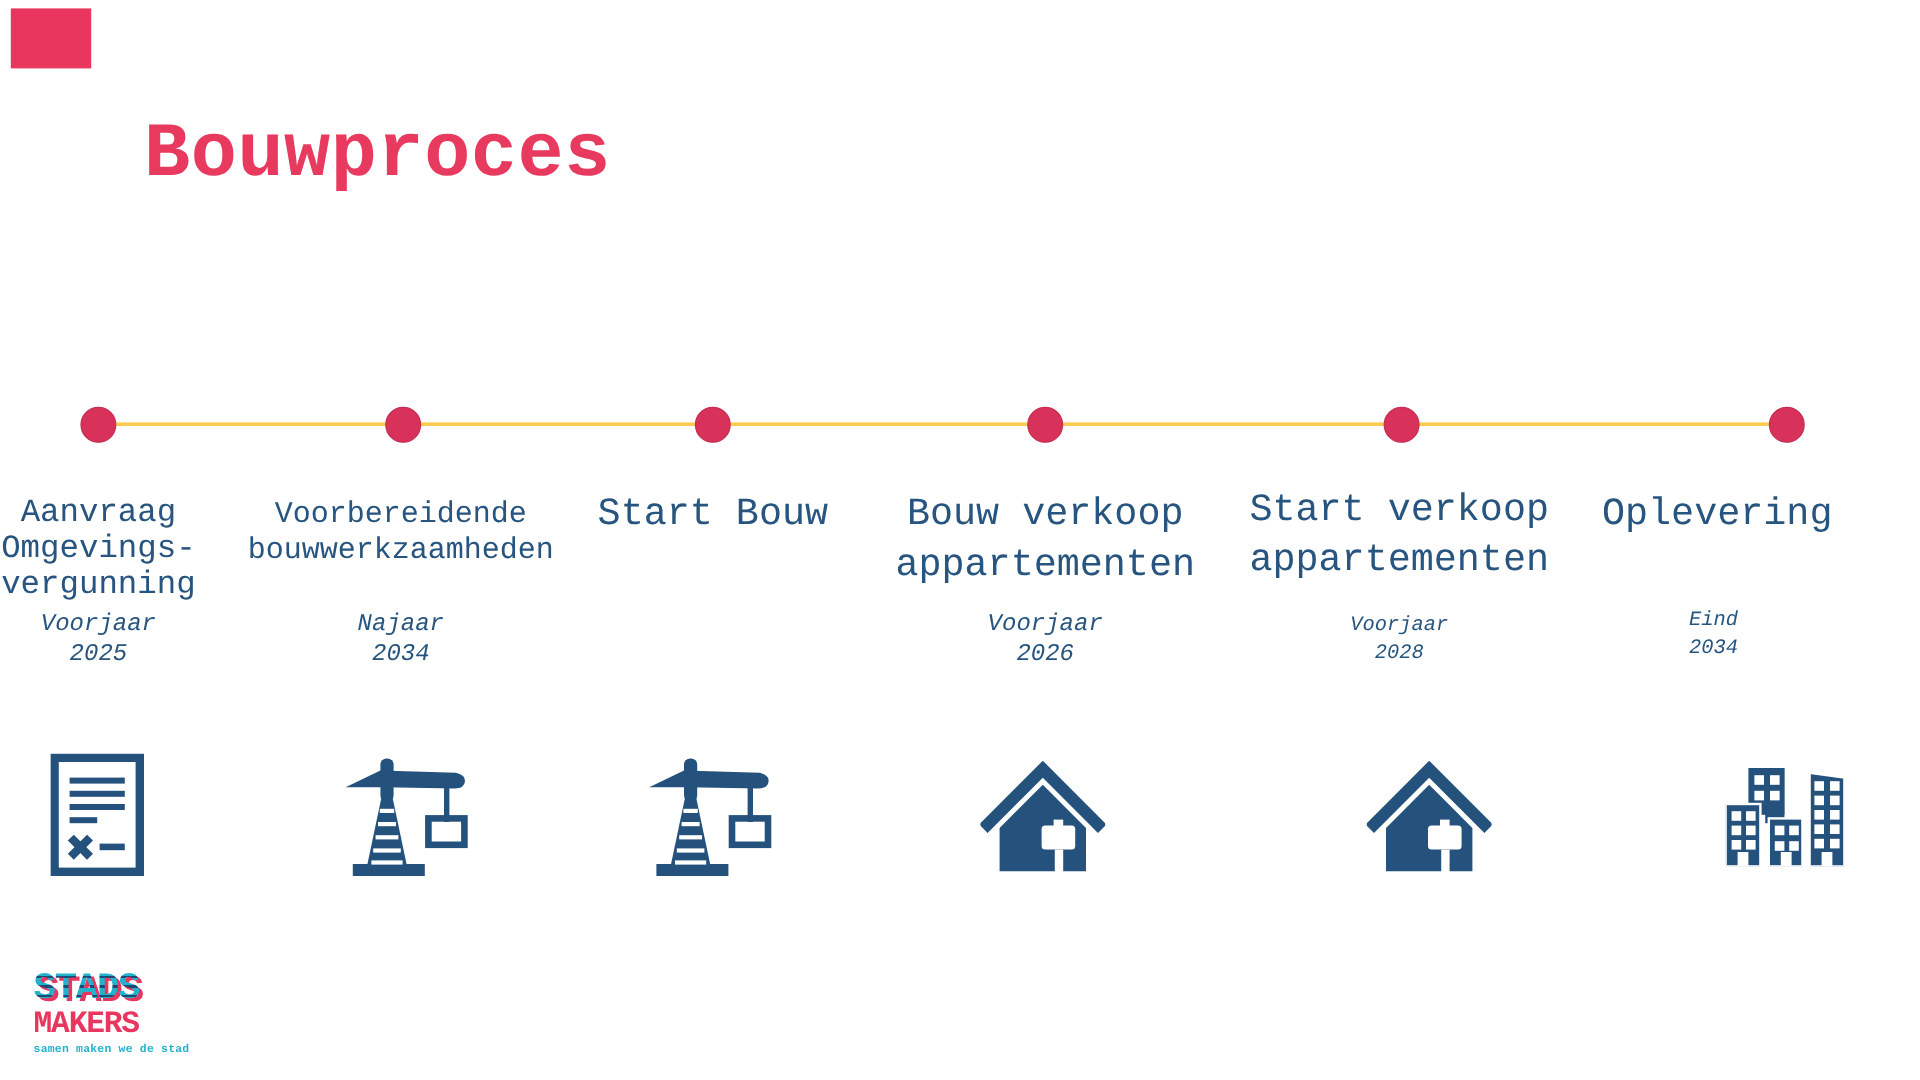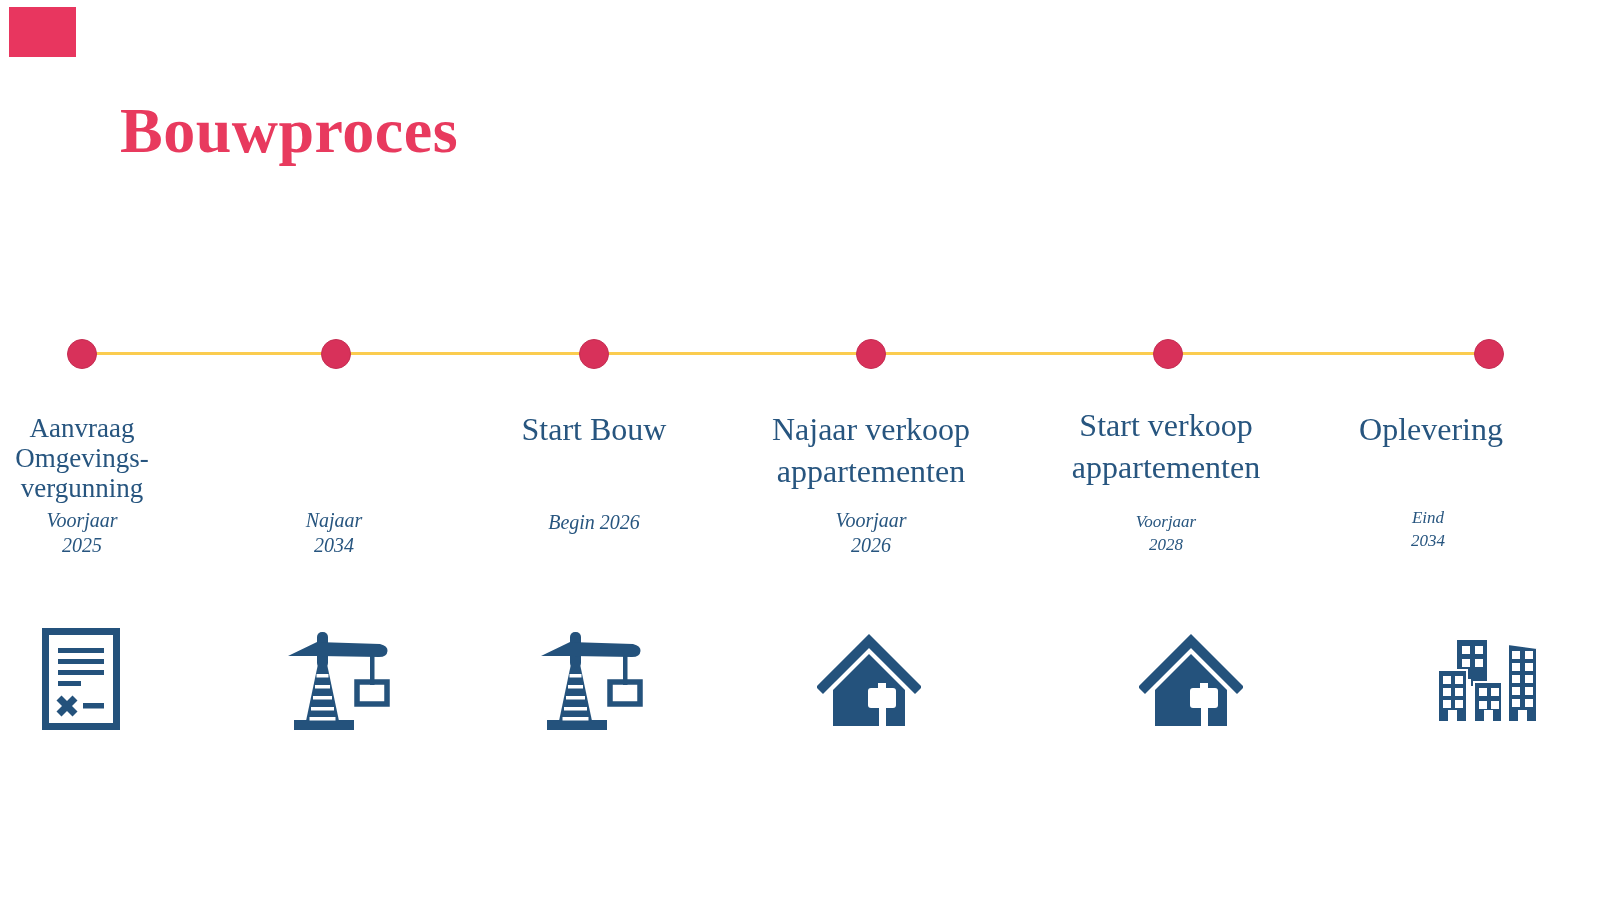--- a/index.html
+++ b/index.html
@@ -1,18 +1,18 @@
 <!DOCTYPE html>
 <html><head>
 <meta charset="utf-8">
 <style>
   html,body{margin:0;padding:0;background:#fff;}
   .slide{
     position:relative;width:1600px;height:888px;background:#ffffff;
-    overflow:hidden;font-family:Liberation Serif, serif;
+    overflow:hidden;font-family:Liberation Mono, monospace;
   }
   .corner-block{
     position:absolute;left:9px;top:7px;width:67px;height:50px;background:#E8365F;
   }
   .page-title{
     position:absolute;left:120px;top:94px;
     font-size:64px;font-weight:bold;color:#E83A5E;letter-spacing:0.5px;
     white-space:nowrap;
   }
   .tl-line{
@@ -73,32 +73,33 @@
   <div class="dot" style="left:67px"></div>
   <div class="dot" style="left:321px"></div>
   <div class="dot" style="left:579px"></div>
   <div class="dot" style="left:856px"></div>
   <div class="dot" style="left:1153px"></div>
   <div class="dot" style="left:1474px"></div>
 
   <div class="mtitle t-a" style="left:-88px;top:413px">Aanvraag
 Omgevings-
 vergunning</div>
+  <div class="mtitle t-b" style="left:164px;top:414px">Voorbereidende
+bouwwerkzaamheden</div>
   <div class="mtitle t-c" style="left:424px;top:408px">Start Bouw</div>
-  <div class="mtitle t-c" style="left:701px;top:408px">Najaar verkoop
+  <div class="mtitle t-c" style="left:701px;top:408px">Bouw verkoop
 appartementen</div>
   <div class="mtitle t-c" style="left:996px;top:404px">Start verkoop
 appartementen</div>
   <div class="mtitle t-c" style="left:1261px;top:408px">Oplevering</div>
 
   <div class="mdate" style="left:-88px;top:508px">Voorjaar
 2025</div>
   <div class="mdate" style="left:164px;top:508px">Najaar
 2034</div>
-  <div class="mdate" style="left:424px;top:510px">Begin 2026</div>
   <div class="mdate" style="left:701px;top:508px">Voorjaar
 2026</div>
   <div class="mdate small" style="left:996px;top:510px">Voorjaar
 2028</div>
   <div class="mdate small" style="left:1258px;top:506px">Eind
 2034</div>
 
   <svg class="micon" style="left:42px;top:628px" width="78" height="102" viewBox="0 0 78 102">
     <rect x="3.5" y="3.5" width="71" height="95" fill="none" stroke="#24527C" stroke-width="7"></rect>
     <rect x="16" y="20" width="46" height="5" fill="#24527C"></rect>
@@ -204,14 +205,22 @@
     <rect x="36" y="42" width="28" height="40" fill="#24527C" stroke="#ffffff" stroke-width="2"></rect>
     <g fill="#ffffff">
       <rect x="41" y="48" width="8" height="8"></rect>
         <rect x="53" y="48" width="8" height="8"></rect>
       <rect x="41" y="61" width="8" height="8"></rect>
         <rect x="53" y="61" width="8" height="8"></rect>
       <rect x="46" y="70" width="9" height="12"></rect>
     </g>
   </svg>
 
+  <div class="logo">
+    <div class="logo-stads-wrap">
+      <span class="logo-stads-shadow">STADS</span>
+      <span class="logo-stads">STADS</span>
+    </div>
+    <div class="logo-makers">MAKERS</div>
+    <div class="logo-tagline">samen maken we de stad</div>
+  </div>
 
 </div>
 
 </body></html>

